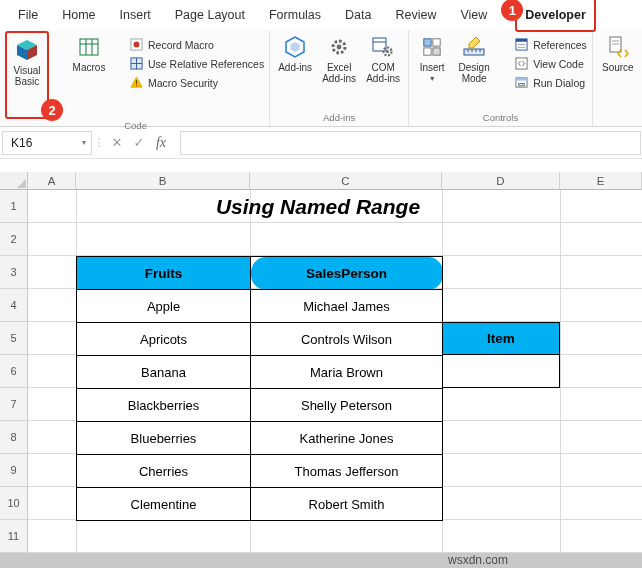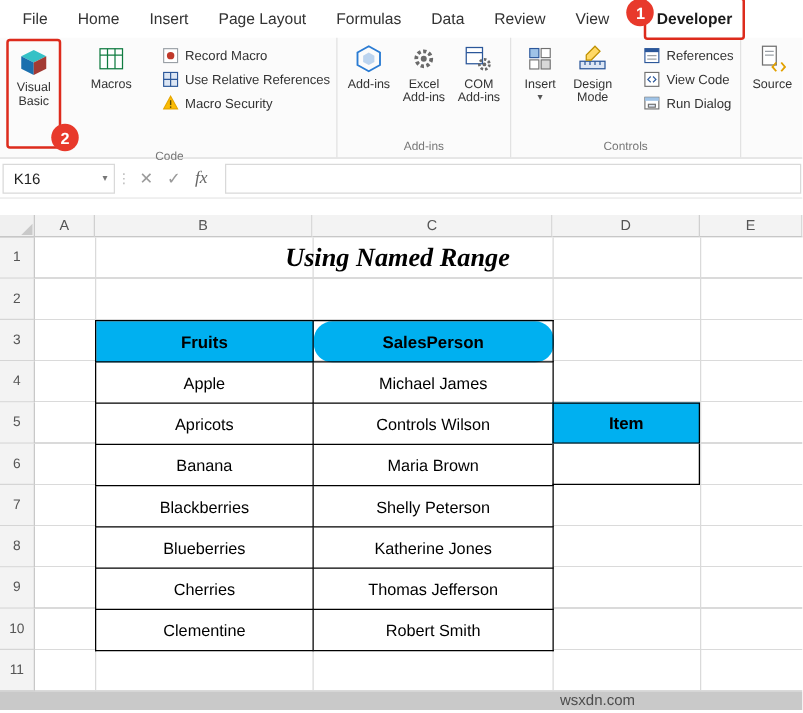--- a/index.html
+++ b/index.html
@@ -61,21 +61,21 @@
   .gridbody { display:flex; height:363px; }
   .rowheads { width:28px; display:flex; flex-direction:column; }
   .rowhead { height:33px; background:#f3f3f3; border-right:1px solid #c8c8c8;
              border-bottom:1px solid #d5d5d5; display:flex; align-items:center;
              justify-content:center; font-size:11px; color:#555; }
   .cells { position:relative; width:614px;
            background:repeating-linear-gradient(to bottom,#fff 0px,#fff 32px,#dadada 32px,#dadada 33px); }
   .vline { position:absolute; top:0; bottom:0; width:1px; background:#dadada; }
   .sheet-title { position:absolute; left:48px; top:0; width:484px; height:33px; display:flex;
                  align-items:center; justify-content:center; font-size:21px; font-weight:700;
-                 font-style:italic; color:#000;font-family:Liberation Serif, serif; }
+                 font-style:italic; color:#000; }
   .fruit-table { position:absolute; left:48px; top:66px; border-collapse:collapse; }
   .fruit-table th, .fruit-table td { border:1px solid #000; height:33px; text-align:center;
                  vertical-align:middle; font-size:13px; color:#000; background:#fff; }
   .fruit-table th { background:#00B0F0; font-weight:700; font-size:13.5px; }
   .col-fruits { width:174px; } .col-sales { width:192px;border-radius:15px; }
   .item-wrap { position:absolute; left:414px; top:132px; width:118px; }
   .item-header { height:33px; border:1px solid #000; background:#00B0F0; font-weight:700;
                  font-size:13.5px; display:flex; align-items:center; justify-content:center; color:#000; }
   .item-input { height:33px; border:1px solid #000; border-top:none; background:#fff; }
 

